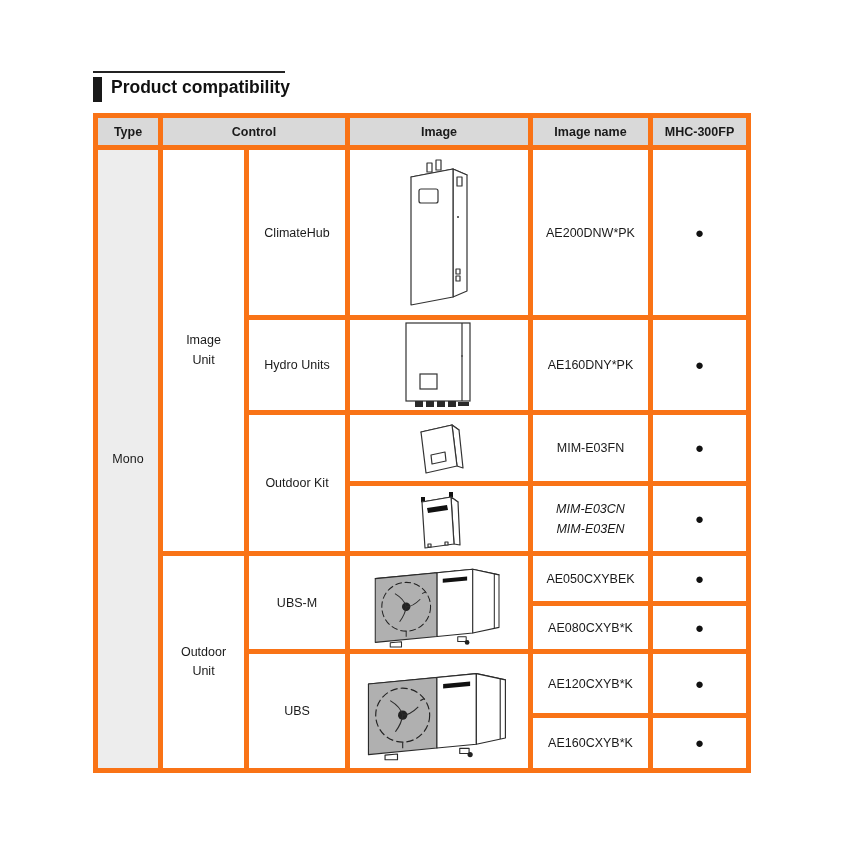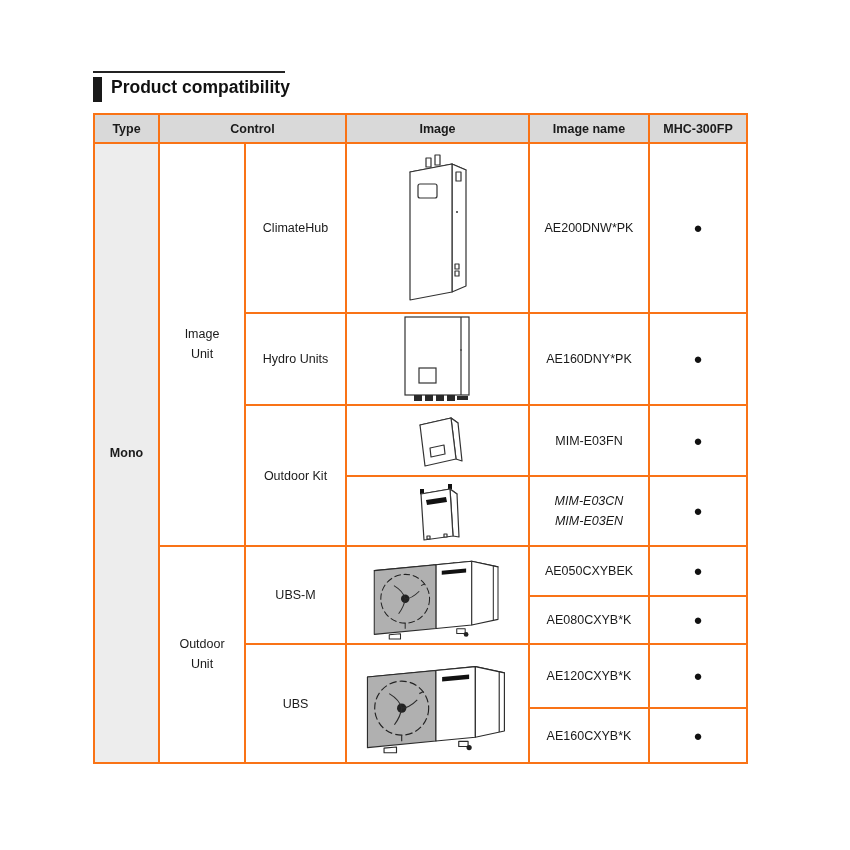--- a/index.html
+++ b/index.html
@@ -9,24 +9,24 @@
   
   .title-block{position:absolute;left:93px;top:71px;}
   .title-topline{width:192px;height:2px;background:#232323;margin-bottom:4px;}
   .title-row{display:flex;align-items:flex-start;}
   .title-bar{width:9px;height:25px;background:#191919;margin-right:9px;display:inline-block;}
   .title-row h1{margin:0;font-size:17.5px;font-weight:700;color:#111;}
 
   
   table.compat{position:absolute;left:93px;top:113px;border-collapse:collapse;table-layout:fixed;
     border:2px solid #3a3a3a;}
-  .compat th,.compat td{border:2px solid #f97316;text-align:center;vertical-align:middle;
+  .compat th,.compat td{border:5px solid #f97316;text-align:center;vertical-align:middle;
     padding:0;font-size:12.5px;color:#1a1a1a;}
   .compat thead th{background:#d9d9d9;font-weight:700;height:27px;}
-  .type-cell{background:#ededed;font-weight:700;font-size:13px;}
+  .type-cell{background:#ededed;font-weight:400;font-size:13px;}
   .two-line div{line-height:1.55;}
   .model-two-line div{line-height:1.6;font-style:italic;}
   tr.r1{height:170px;} tr.r2{height:82px;} tr.r3{height:71px;} tr.r4{height:70px;}
   tr.r5{height:50px;} tr.r6{height:48px;} tr.r7{height:64px;} tr.r8{height:55px;}
   .dot{font-size:15px;line-height:1;color:#111;}
   .imgcell svg{display:block;margin:0 auto;}
 </style>
 </head>
 <body>
 

